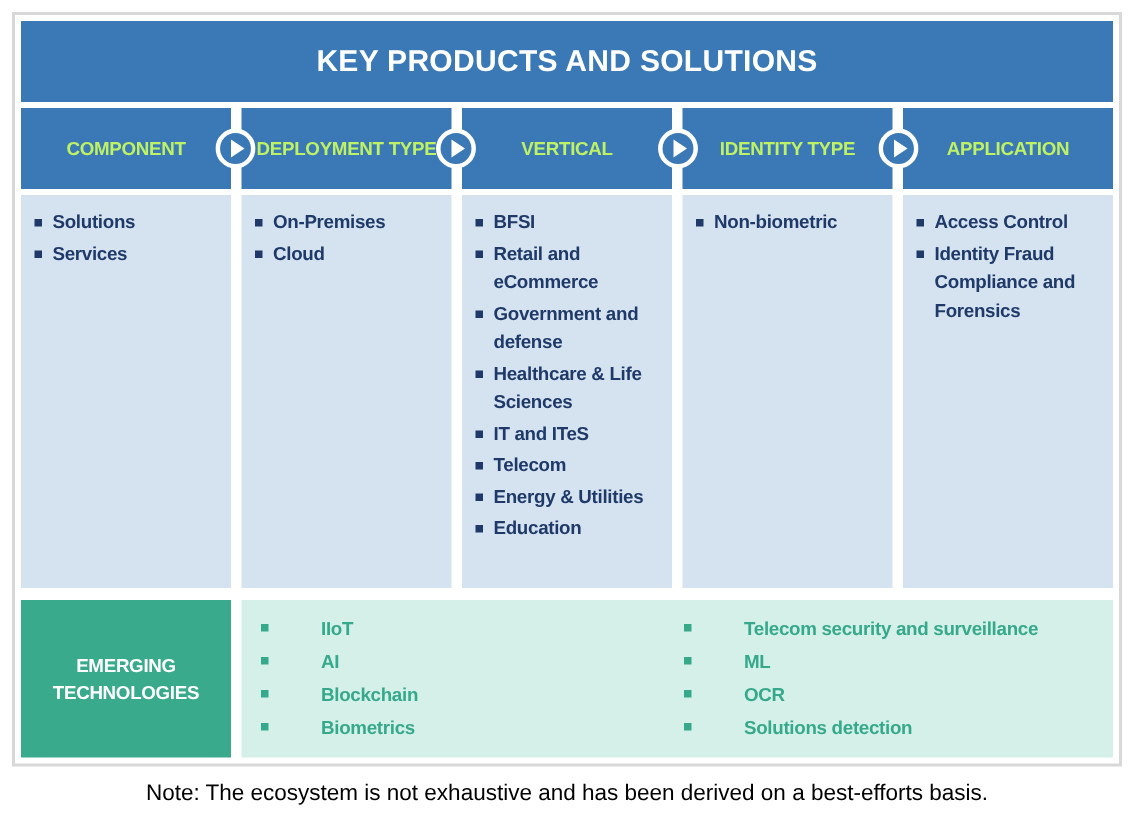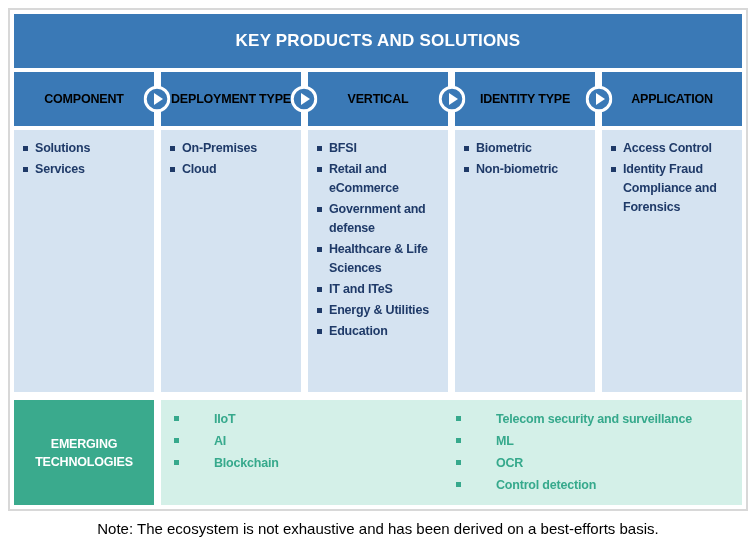--- a/index.html
+++ b/index.html
@@ -1,27 +1,27 @@
 <!DOCTYPE html>
 <html><head>
 <meta charset="utf-8">
 <style>
   html,body{margin:0;padding:0;background:#ffffff;}
   body{width:756px;height:550px;font-family:"Liberation Sans",sans-serif;-webkit-font-smoothing:antialiased;}
   .canvas{width:756px;height:550px;box-sizing:border-box;overflow:hidden;}
   .frame{margin:8px 8px 0 8px;border:2px solid #d8d8d8;padding:4px;box-sizing:border-box;display:flex;flex-direction:column;background:#ffffff;}
 
   .banner{height:54px;background:#3a79b6;display:flex;align-items:center;justify-content:center;margin-bottom:4px;}
-  .banner-title{color:#ffffff;font-weight:bold;font-size:17px;letter-spacing:.2px;}
+  .banner-title{color:#ffffff;font-weight:bold;font-size:20px;letter-spacing:.2px;}
 
   .grid{display:grid;grid-template-columns:repeat(5,1fr);gap:7px;}
 
   .header-row{position:relative;margin-bottom:4px;}
   .hcell{height:54px;background:#3a79b6;display:flex;align-items:center;justify-content:center;}
-  .hlabel{color:#000000;font-weight:bold;font-size:12.5px;letter-spacing:-.2px;text-align:right;}
+  .hlabel{color:#bef264;font-weight:bold;font-size:12.5px;letter-spacing:-.2px;text-align:right;}
   .arrow{position:absolute;top:50%;transform:translate(-50%,-50%);width:27px;height:27px;line-height:0;}
   .a1{left:19.7%;} .a2{left:39.9%;} .a3{left:60.1%;} .a4{left:80.3%;}
 
   .body-row{margin-bottom:8px;}
   .bcell{background:#d5e3f1;min-height:262px;box-sizing:border-box;padding:9px 4px 8px 9px;}
   ul.items{list-style:none;margin:0;padding:0;}
   .item{display:flex;margin:0 0 2px 0;}
   .blt{flex:0 0 auto;width:5px;height:5px;background:#1f3a68;margin:7px 7px 0 0;}
   .txt{font-size:12.5px;font-weight:bold;color:#1f3a68;line-height:19px;letter-spacing:-.2px;}
 
@@ -132,35 +132,35 @@
           <li class="item">
               <span class="blt"></span>
               <span class="txt">Healthcare &amp; Life Sciences</span>
             </li>
           <li class="item">
               <span class="blt"></span>
               <span class="txt">IT and ITeS</span>
             </li>
           <li class="item">
               <span class="blt"></span>
+              <span class="txt">Telecom</span>
+            </li>
+          <li class="item">
+              <span class="blt"></span>
               <span class="txt">Energy &amp; Utilities</span>
             </li>
           <li class="item">
               <span class="blt"></span>
               <span class="txt">Education</span>
             </li>
         </ul>
       </div>
 
       <div class="bcell">
         <ul class="items">
-          <li class="item">
-              <span class="blt"></span>
-              <span class="txt">Biometric</span>
-            </li>
           <li class="item">
               <span class="blt"></span>
               <span class="txt">Non-biometric</span>
             </li>
         </ul>
       </div>
 
       <div class="bcell">
         <ul class="items">
           <li class="item">
@@ -187,37 +187,41 @@
               <span class="txt">IIoT</span>
             </li>
           <li class="item">
               <span class="blt"></span>
               <span class="txt">AI</span>
             </li>
           <li class="item">
               <span class="blt"></span>
               <span class="txt">Blockchain</span>
             </li>
+          <li class="item">
+              <span class="blt"></span>
+              <span class="txt">Biometrics</span>
+            </li>
         </ul>
         <ul class="items">
           <li class="item">
               <span class="blt"></span>
               <span class="txt">Telecom security and surveillance</span>
             </li>
           <li class="item">
               <span class="blt"></span>
               <span class="txt">ML</span>
             </li>
           <li class="item">
               <span class="blt"></span>
               <span class="txt">OCR</span>
             </li>
           <li class="item">
               <span class="blt"></span>
-              <span class="txt">Control detection</span>
+              <span class="txt">Solutions detection</span>
             </li>
         </ul>
       </div>
     </div>
 
   </div>
 
   <div class="footer">
     <div>Note: The ecosystem is not exhaustive and has been derived on a best-efforts basis.</div>
 

